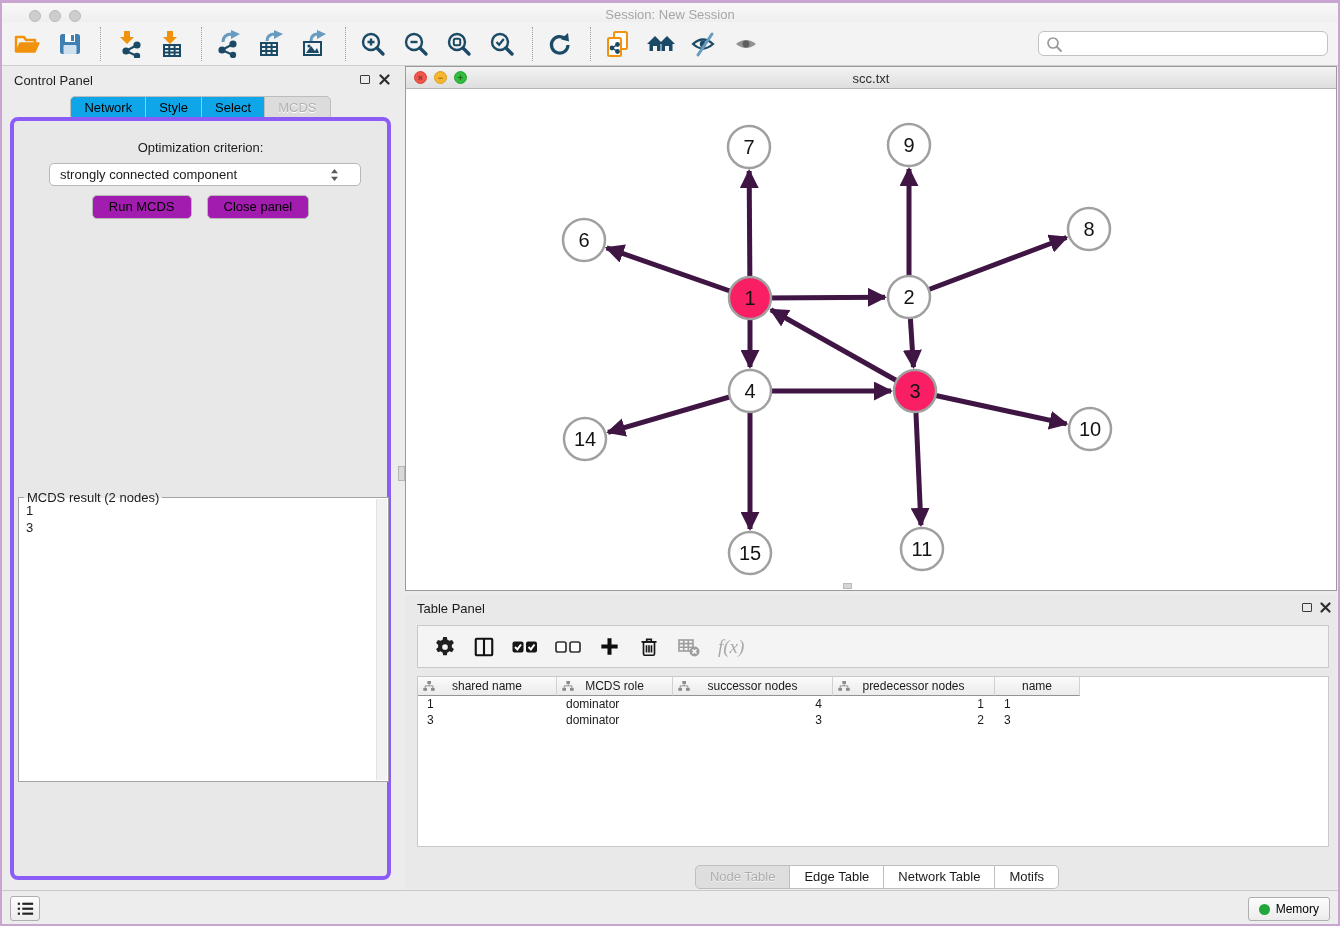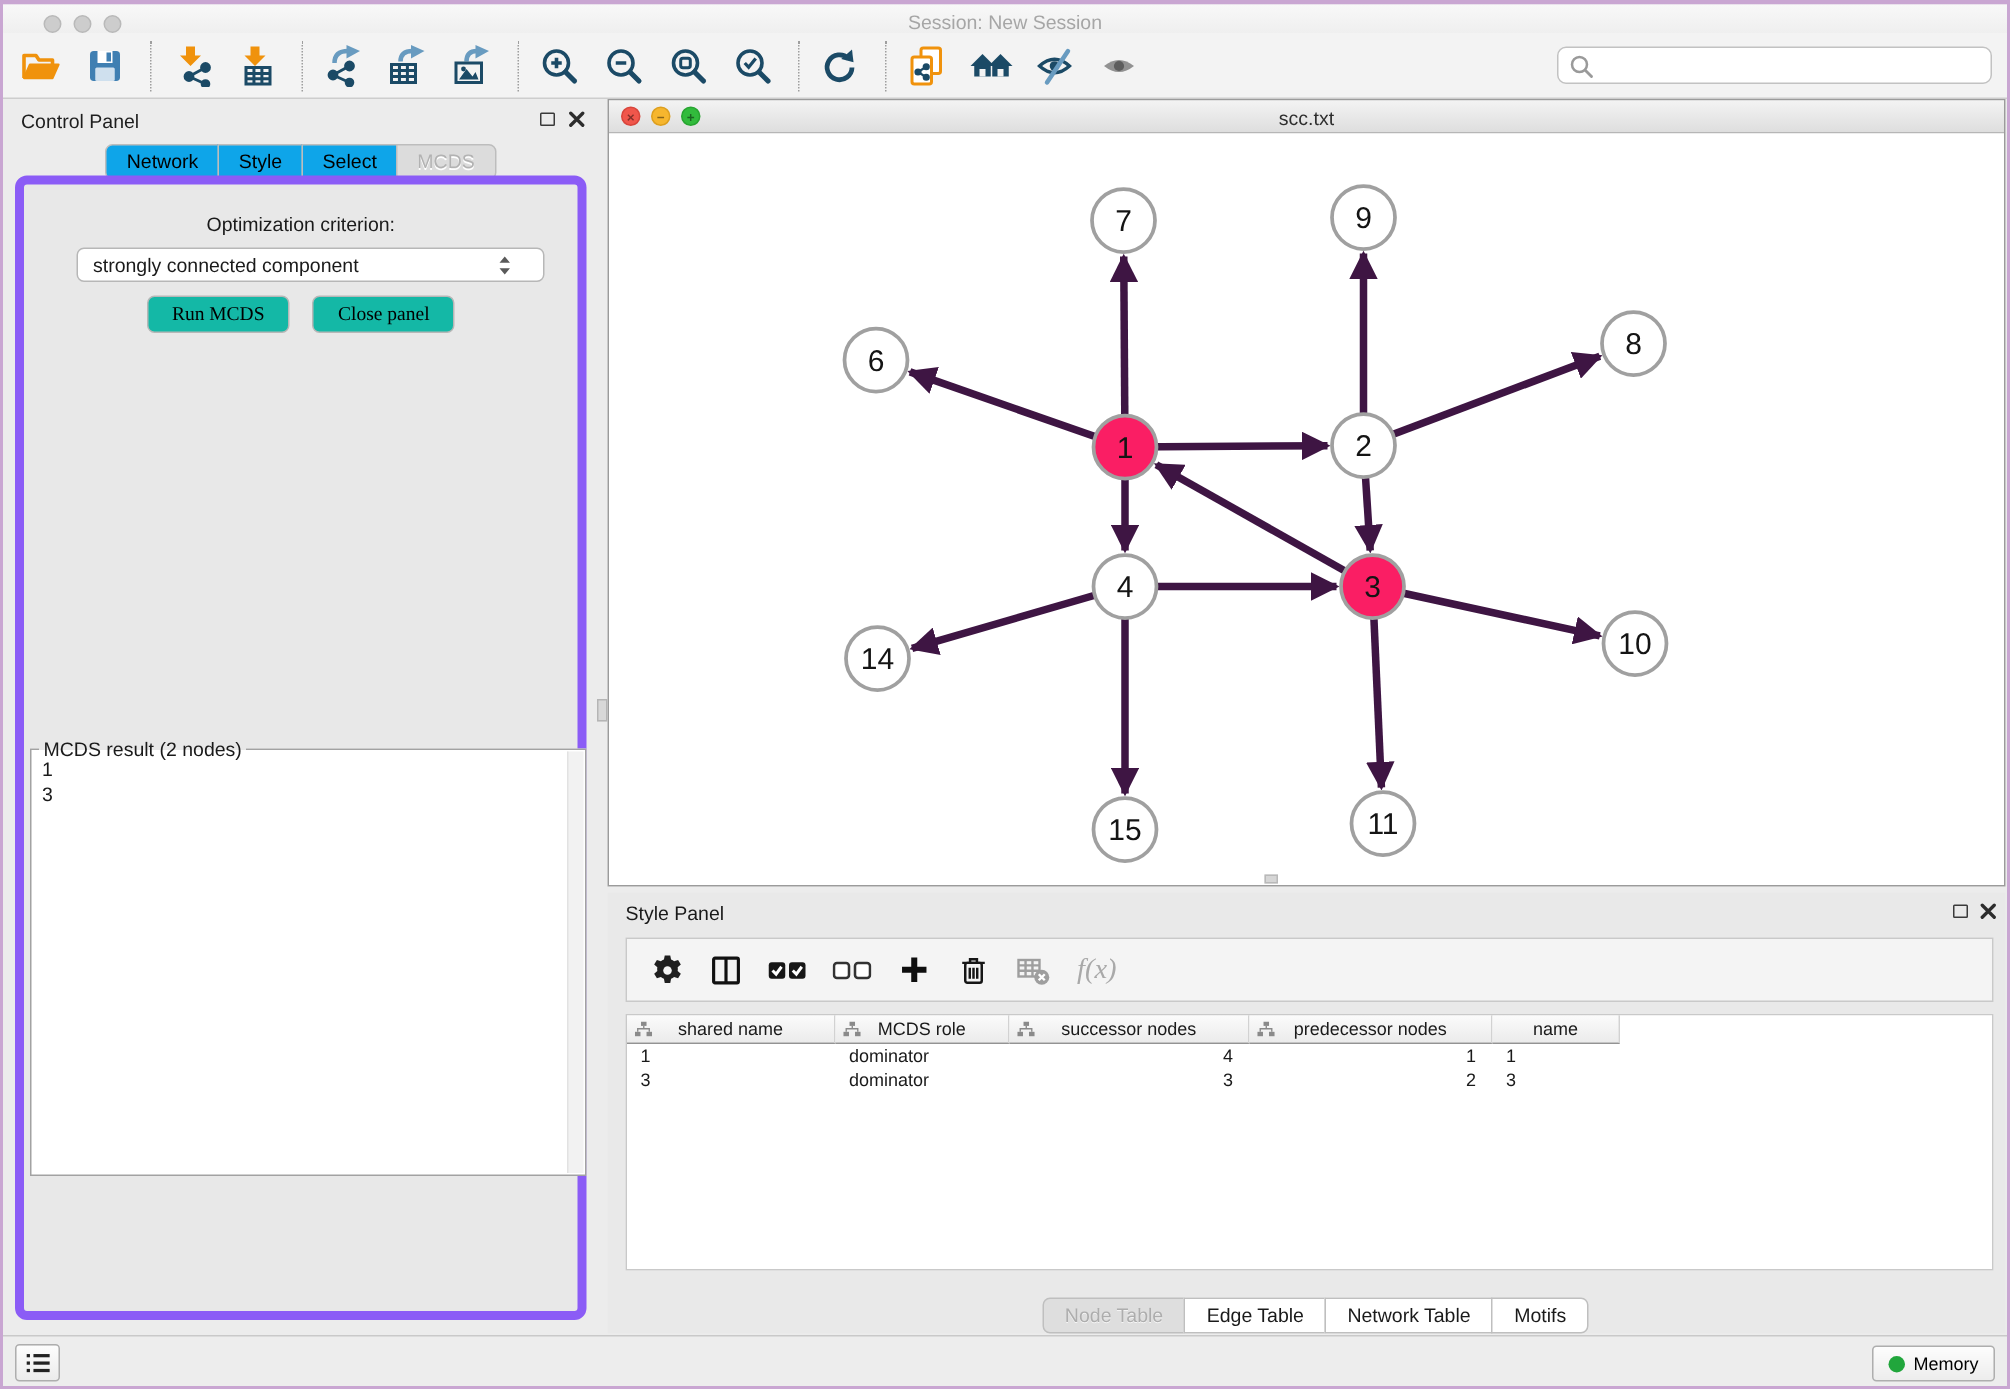--- a/index.html
+++ b/index.html
@@ -36,29 +36,29 @@
   .cp-titlebar .panel-float { left:358px; } .cp-titlebar .panel-close { left:377px; }
 
   .cp-tabs { position:absolute; left:2px; top:96px; width:397px; display:flex; justify-content:center; }
   .cp-tab { background:#0ea5e9; border:1px solid #bdbdbd; margin-left:-1px; padding:3px 13px 4px;
     font-size:13px; color:#000; }
   .cp-tab:first-child { border-radius:5px 0 0 5px; margin-left:0; }
   .cp-tab:last-child { border-radius:0 5px 5px 0; }
   .cp-tab.selected { background:#dcdcdc; color:#b2b2b2; text-shadow:0 1px 0 #fff; }
 
   .cp-body { position:absolute; left:10px; top:117px; width:381px; height:763px;
-    background:#e8e8e8; border:6px solid #8b5cf6; border-radius:8px; }
+    background:#e8e8e8; border:4px solid #8b5cf6; border-radius:8px; }
   .opt-label { position:absolute; left:0; top:19px; width:100%; text-align:center; font-size:13px; }
   .criterion-select { position:absolute; left:35px; top:42px; width:312px; height:23px; background:#fff;
     border:1px solid #b7b7b7; border-radius:5px; display:flex; align-items:center;
     padding:0 19px 0 10px; font-size:13px; }
   .criterion-select .sel-val { flex:1; }
   .cp-buttons { position:absolute; left:0; top:74px; width:100%; display:flex; justify-content:center; gap:15px; }
-  .cp-btn { background:#14b8a6; border:1px solid #b7b7b7; border-radius:5px; font-size:13px;
-    padding:3px 16px 4px; font-family:Liberation Serif, serif; }
+  .cp-btn { background:#a21caf; border:1px solid #b7b7b7; border-radius:5px; font-size:13px;
+    padding:3px 16px 4px; font-family:Liberation Sans, sans-serif; }
 
   .result { position:absolute; left:4px; top:376px; width:371px; height:285px;
     background:#fff; border:1px solid #a2a2a2; }
   .result-label { position:absolute; top:-8px; left:5px; font-size:13px; padding:0 3px;
     background:linear-gradient(#e8e8e8 55%, #ffffff 55%); }
   .result-lines { position:absolute; left:7px; top:4px; font-size:13px; line-height:17px; }
   .result-scroll { position:absolute; right:1px; top:1px; bottom:1px; width:11px;
     background:#f2f2f2; border-left:1px solid #e2e2e2; }
 
   .v-handle { position:absolute; left:398px; top:466px; width:7px; height:15px;
@@ -393,21 +393,21 @@
             <circle cx="516" cy="460" r="21" fill="#ffffff" stroke="#a0a0a0" stroke-width="2.5"></circle>
             <text x="516" y="460" dy=".36em" text-anchor="middle" font-size="20" fill="#141414">11</text>
           </g>
         </g>
     </svg>
     <div class="nw-handle"></div>
   </div>
 </div>
 
 <div class="table-panel">
-  <span class="tp-title">Style Panel</span>
+  <span class="tp-title">Table Panel</span>
   <span class="panel-float"></span>
   <svg class="panel-close" viewBox="0 0 11 11" width="11" height="11">
     <path d="M1.5,1.5 L9.5,9.5 M9.5,1.5 L1.5,9.5" stroke="#2d2d2d" stroke-width="2.2" stroke-linecap="round"></path>
   </svg>
 
   <div class="tp-toolbar">
     <button class="tp-tbtn">
       <svg width="22" height="22" viewBox="0 0 24 24">
         <path fill="#1f1f1f" d="M10,1 h4 l.6,3 a6.5,6.5 0 0 1 2.2,1.3 l2.9,-1 2,3.4 -2.3,2 a6.5,6.5 0 0 1 0,2.6 l2.3,2 -2,3.4 -2.9,-1 a6.5,6.5 0 0 1 -2.2,1.3 l-.6,3 h-4 l-.6,-3 a6.5,6.5 0 0 1 -2.2,-1.3 l-2.9,1 -2,-3.4 2.3,-2 a6.5,6.5 0 0 1 0,-2.6 l-2.3,-2 2,-3.4 2.9,1 a6.5,6.5 0 0 1 2.2,-1.3 z"></path>
         <circle cx="12" cy="12" r="3.1" fill="#f4f4f4"></circle>

